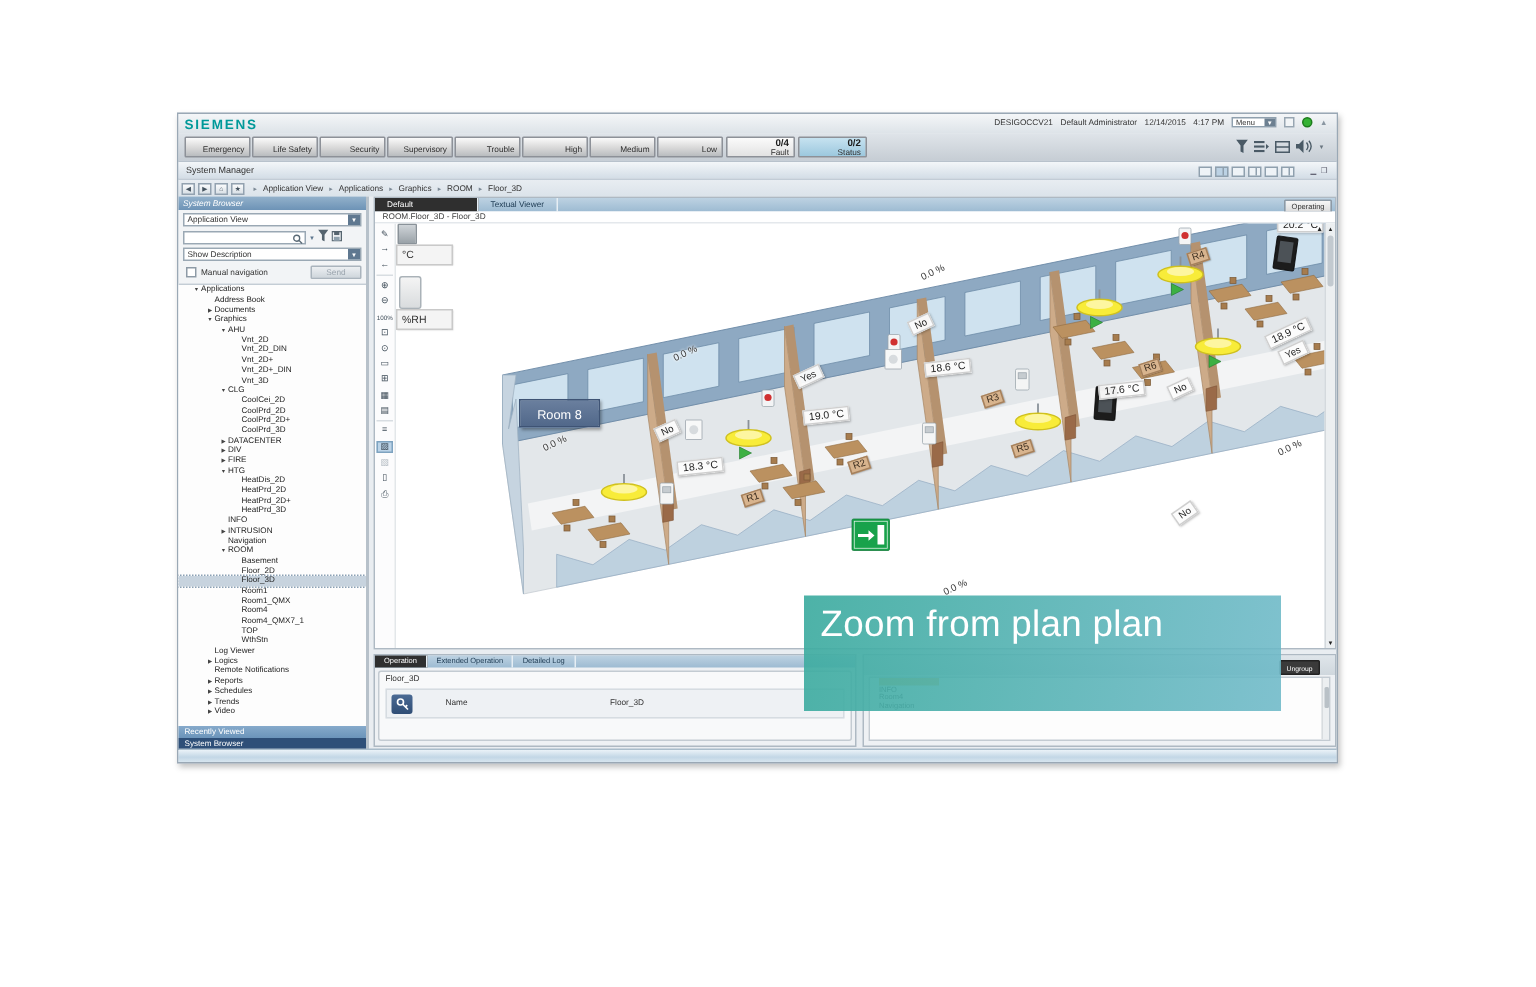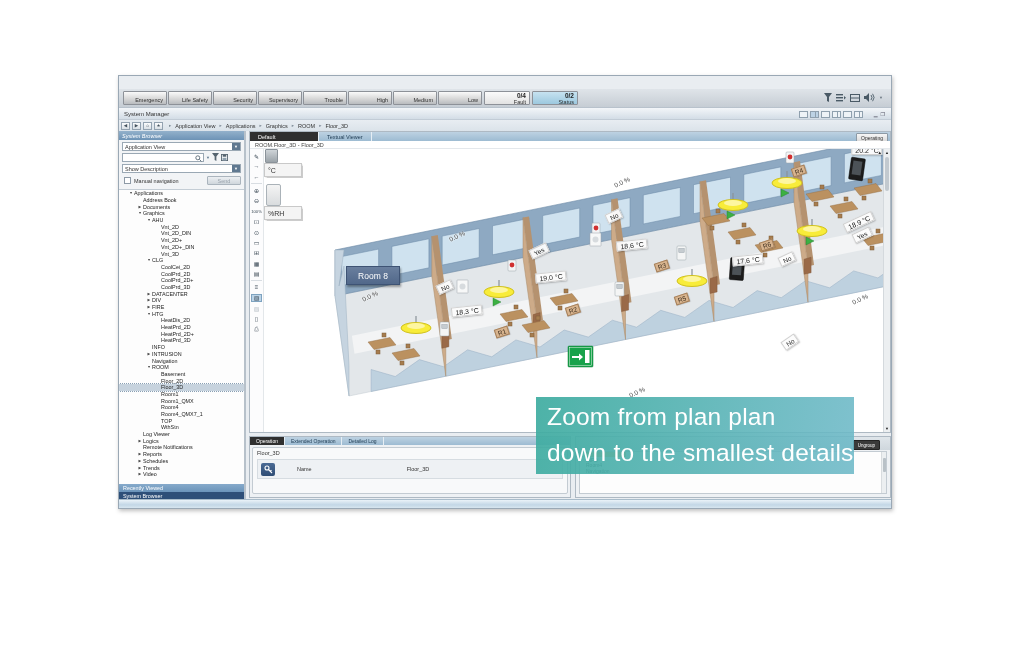--- a/index.html
+++ b/index.html
@@ -130,20 +130,36 @@
   #caption{position:absolute;left:536px;top:397px;width:318px;height:77px;z-index:50;
     background:linear-gradient(100deg,rgba(62,172,160,.92),rgba(110,185,200,.88));
     color:#fff;padding:2px 0 0 11px;box-sizing:border-box;}
   #caption div{font-size:24.5px;line-height:36px;font-weight:400;letter-spacing:0.2px;}
 </style>
 </head>
 <body>
 
 <div id="appwin">
 
+  <div id="titlebar">
+    <span id="logo">SIEMENS</span>
+    <div id="tb-right">
+      <span>DESIGOCCV21</span>
+      <span>Default Administrator</span>
+      <span>12/14/2015</span>
+      <span>4:17 PM</span>
+      <span class="menu-dd">
+          <span>Menu</span>
+          <span class="dda">▼</span>
+        </span>
+      <span class="winicon"></span>
+      <span class="greendot"></span>
+      <span class="uparrow">▲</span>
+    </div>
+  </div>
 
   <div id="statusrow">
     <div id="statusbtns">
         <div class="sbtn" style="left: 4px;">Emergency</div>
         <div class="sbtn" style="left: 49px;">Life Safety</div>
         <div class="sbtn" style="left: 94px;">Security</div>
         <div class="sbtn" style="left: 139px;">Supervisory</div>
         <div class="sbtn" style="left: 184px;">Trouble</div>
         <div class="sbtn" style="left: 229px;">High</div>
         <div class="sbtn" style="left: 274px;">Medium</div>
@@ -662,14 +678,13 @@
           <div class="thumb"></div>
         </div>
     </div>
   </div>
 
   <div id="winstatus"></div>
 </div>
 
 <div id="caption">
   <div>Zoom from plan plan</div>
-  <div>down to the smallest details</div>
 </div>
 
 </body></html>

